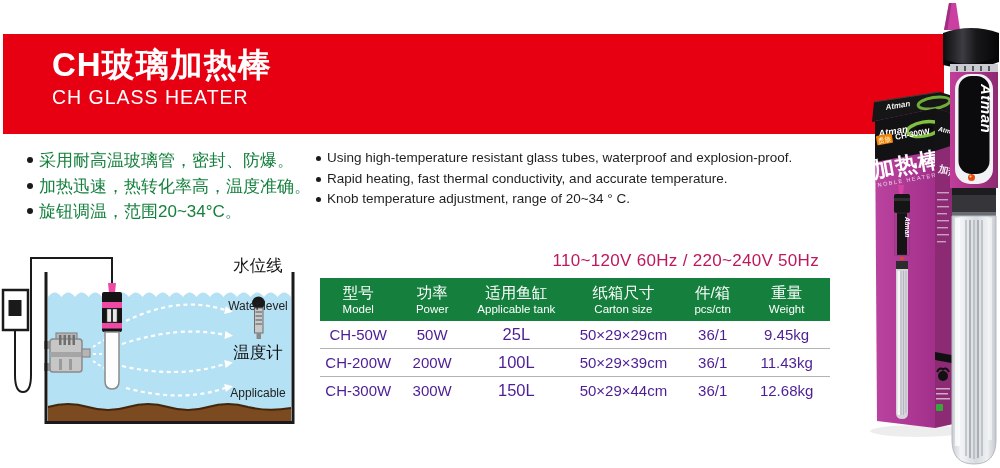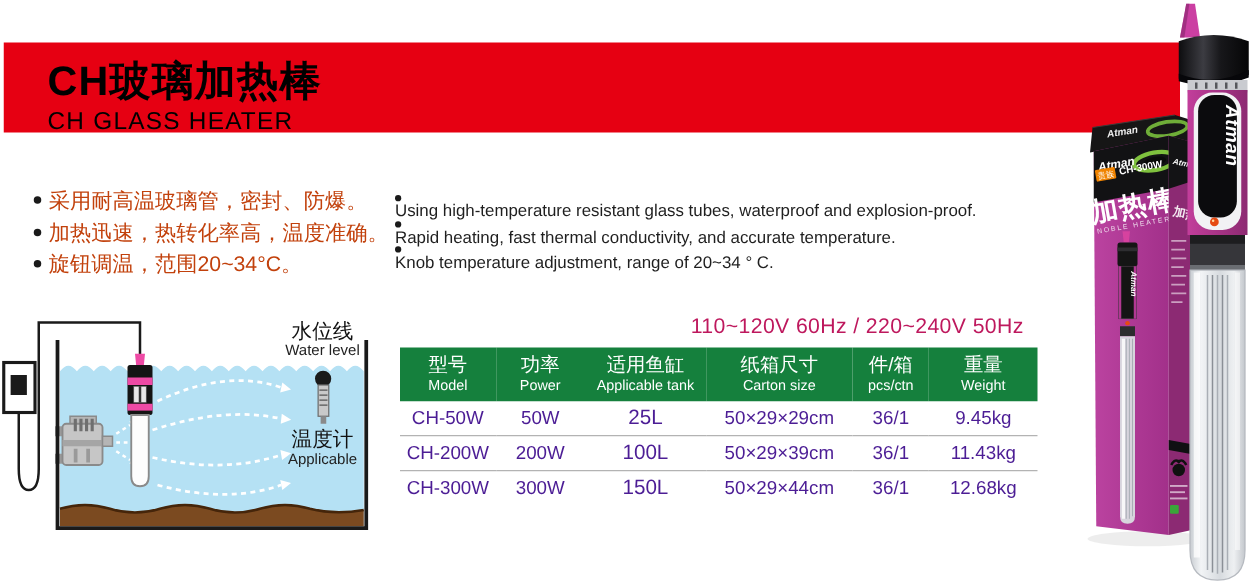--- a/index.html
+++ b/index.html
@@ -1,33 +1,33 @@
 <!DOCTYPE html>
 <html><head>
 <meta charset="utf-8">
 <style>
   html,body{margin:0;padding:0;background:#fff;}
   .page{position:relative;width:1000px;height:468px;background:#fff;overflow:hidden;
         font-family:"Liberation Sans","DejaVu Sans",sans-serif;color:#222;}
 
   
-  .banner{position:absolute;left:3px;top:34px;width:941px;height:72px;background:#e60012;
-          box-sizing:border-box;padding:13px 0 0 35px;color:#000000;}
+  .banner{position:absolute;left:3px;top:34px;width:941px;height:100px;background:#e60012;
+          box-sizing:border-box;padding:13px 0 0 49px;color:#ffffff;}
   .banner .zh{font-size:33px;font-weight:bold;letter-spacing:1px;line-height:1.1;}
   .banner .en{font-size:19.5px;font-weight:normal;letter-spacing:1px;margin-top:3px;}
 
   
   .features{position:absolute;list-style:none;margin:0;padding:0;}
   .features li{display:flex;align-items:flex-start;}
   .dot{flex:0 0 auto;border-radius:50%;background:#1a1a1a;}
-  .features-zh{left:27px;top:149px;font-size:17px;color:#c2410c;}
+  .features-zh{left:27px;top:149px;font-size:17px;color:#15803d;}
   .features-zh li{height:25.5px;}
   .features-zh .dot{width:6px;height:6px;margin:8px 6px 0 0;}
   .features-en{left:316px;top:150px;font-size:13.5px;color:#1f1f1f;}
-  .features-en li{height:20.5px;flex-direction:column;}
+  .features-en li{height:20.5px;}
   .features-en .dot{width:5px;height:5px;margin:6px 6px 0 0;}
 
   
   .voltage{position:absolute;left:320px;top:251px;width:499px;text-align:right;
            font-size:17px;color:#be185d;letter-spacing:.3px;}
 
   
   table.spec{position:absolute;left:320px;top:278px;width:510px;border-collapse:collapse;
              table-layout:fixed;}
   table.spec th{background:#15803d;color:#fff;font-weight:normal;height:43px;padding:0;
@@ -35,21 +35,21 @@
   table.spec th .h-zh{font-size:15.5px;line-height:18px;}
   table.spec th .h-en{font-size:11.5px;line-height:13px;margin-top:1px;}
   table.spec td{height:27px;text-align:center;font-size:15px;color:#4c1d95;padding:0;}
   table.spec tr.sep td{border-bottom:1px solid #b3b3b3;}
   table.spec td.big{font-size:16.5px;}
   .c1{width:15%;} .c2{width:14%;} .c3{width:19%;} .c4{width:23%;} .c5{width:12%;} .c6{width:17%;}
 
   
   .lbl{position:absolute;text-align:center;color:#111;}
   .lbl .zh{font-size:16.5px;font-weight:normal;line-height:18px;}
-  .lbl .en{font-size:12px;font-weight:normal;line-height:13px;color:#222;}
+  .lbl .en{font-size:12px;font-weight:normal;line-height:13px;color:#222;margin-top:26px;}
   .lbl-water{left:226px;top:256px;width:64px;}
   .lbl-thermo{left:220px;top:343px;width:76px;}
 
   .abs{position:absolute;}
 </style>
 </head>
 <body>
 
 <div class="page">
 

